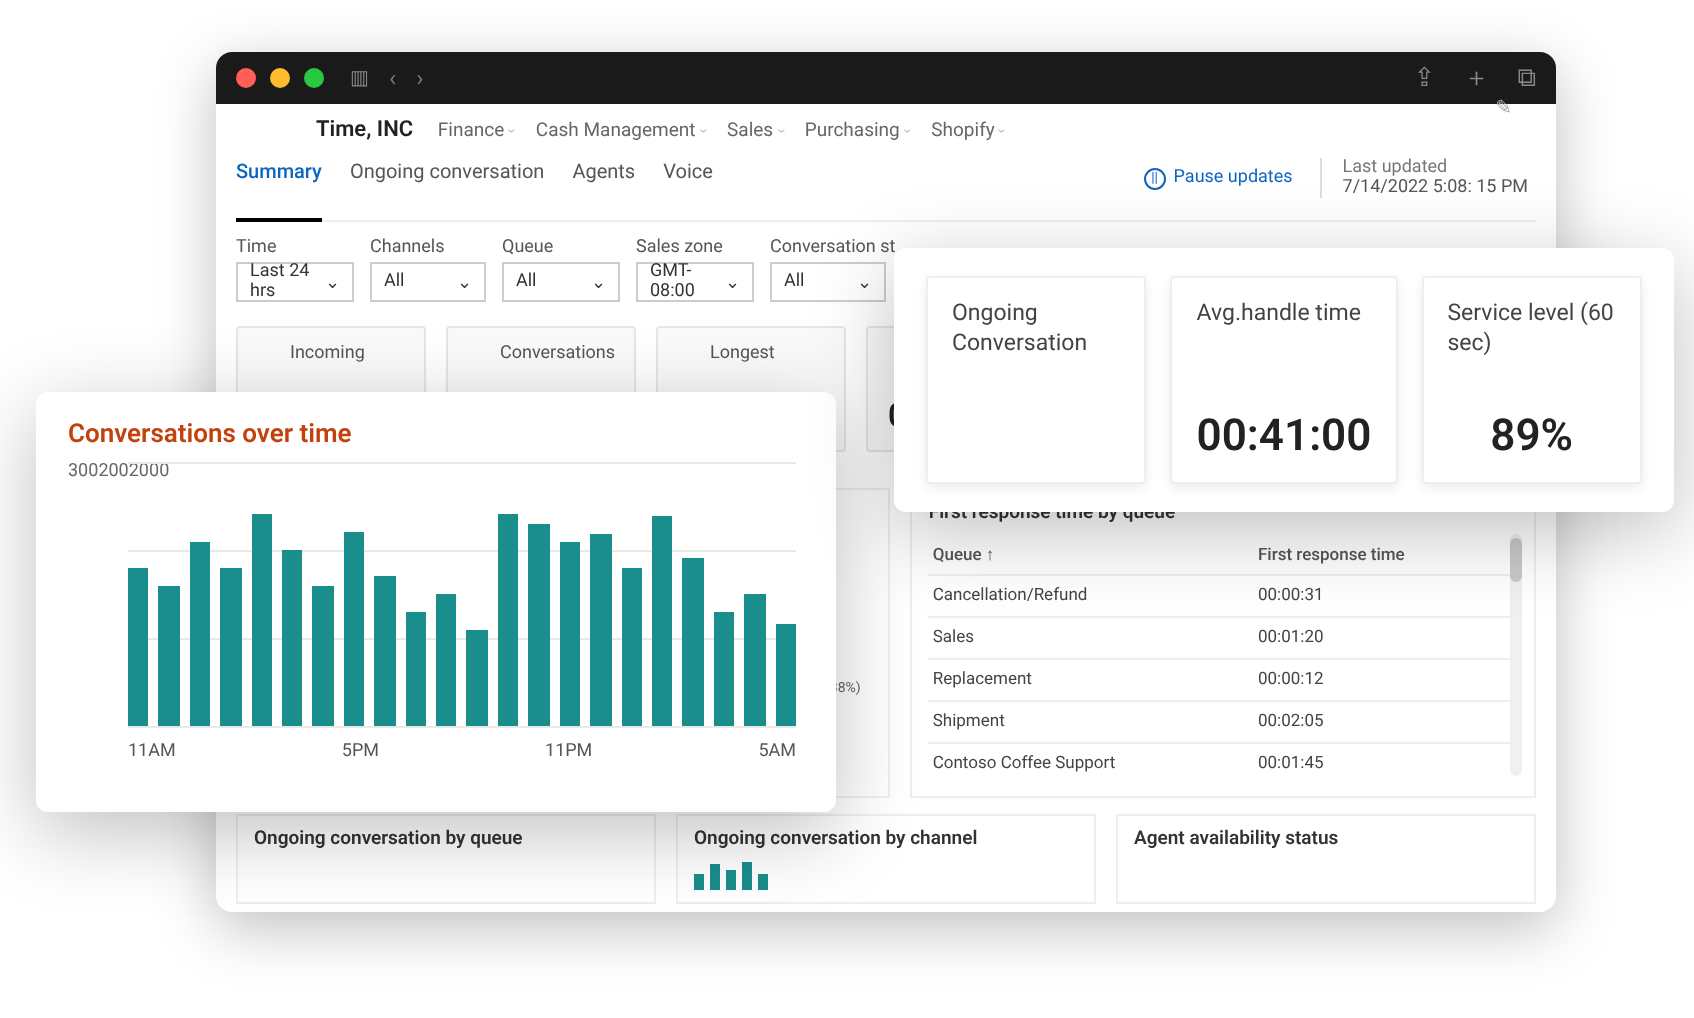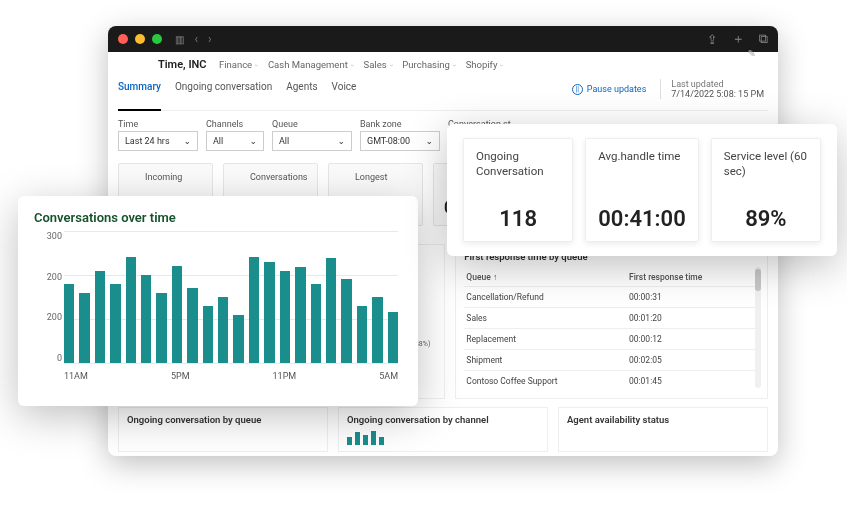--- a/index.html
+++ b/index.html
@@ -32,21 +32,21 @@
   .tabs .right { position:absolute; right:4px; top:2px; display:flex; gap:14px; align-items:center; font-size:9px;}
   .pause { color:#0a66c2; display:flex; align-items:center; gap:4px; }
   .pause .ic { width:11px; height:11px; border:1.5px solid #0a66c2; border-radius:50%; display:inline-flex; align-items:center; justify-content:center; font-size:7px; line-height:1;}
   .lastup { color:#777; border-left:1px solid #ddd; padding-left:10px;}
   .lastup .t { color:#555; display:block;}
 
   
   .filters { display:flex; gap:8px; margin-top:8px;}
   .filt { display:flex; flex-direction:column; font-size:9px; color:#555; }
   .filt label { margin-bottom:2px;}
-  .sel { border:1px solid #ccc; height:20px; display:flex; align-items:center; justify-content:space-between; padding:0 6px; font-size:9px; color:#333; background:#fff;} .w58{width:58px} .w80{width:80px}
+  .sel { border:1px solid #ccc; height:20px; display:flex; align-items:center; justify-content:space-between; padding:0 6px; font-size:9px; color:#333; background:#fff;} .w58{width:58px} .w80{width:59px}
 
   
   .cards { display:flex; gap:10px; margin-top:12px;}
   .card { border:1px solid #e6e6e6; background:#fafafa; border-radius:2px; padding:8px 10px; font-size:9px; color:#555; flex:0 0 auto;}
   .card .ttl { margin-bottom:0;padding-left:16px;}
   .card .big { font-size:16px; font-weight:600; color:#222; margin-top:6px;}
   .w105{width:105px} .w95{width:95px}
 
   
   .midrow { display:flex; gap:10px; margin-top:18px; }
@@ -70,23 +70,23 @@
   .scrollbar::after{content:""; position:absolute; top:2px; left:0; right:0; height:22px; background:#c9c9c9; border-radius:3px;}
 
   
   .botrow { display:flex; gap:10px; margin-top:8px;}
   .botrow .panel { min-height:30px; padding:6px 8px;}
   .tiny-bars { display:flex; gap:3px; align-items:flex-end; height:14px; margin-top:2px;}
   .tiny-bars span { width:5px; background:#1a8d8d;}
 
   
   .floatchart { position:absolute; left:18px; top:196px; width:400px; height:210px; background:#fff; border-radius:6px; box-shadow:0 10px 40px rgba(0,0,0,.25); padding:14px 16px 10px 16px;}
-  .floatchart h3 { font-size:13px; font-weight:600; color:#14532d; margin-bottom:6px;}
+  .floatchart h3 { font-size:13px; font-weight:600; color:#c2410c; margin-bottom:6px;}
   .chart-area { position:relative; height:150px; margin-top:6px;}
-  .yaxis { position:absolute; left:0; top:0; bottom:18px; width:28px; font-size:9px; color:#666; display:flex; flex-direction:column; justify-content:space-between; text-align:right;}
+  .yaxis { position:absolute; left:0; top:0; bottom:18px; width:28px; font-size:9px; color:#666; display:flex; flex-direction:row; justify-content:space-between; text-align:right;}
   .grid { position:absolute; left:30px; right:4px; top:0; bottom:18px;}
   .grid .gl { position:absolute; left:0; right:0; height:1px; background:#e8e8e8;}
   .bars { position:absolute; left:30px; right:4px; bottom:18px; top:0; display:flex; align-items:flex-end; gap:5px;}
   .bars span { flex:1; background:#1a8d8d;}
   .xaxis { position:absolute; left:30px; right:4px; bottom:0; display:flex; justify-content:space-between; font-size:9px; color:#555;}
 
   
   .floatkpi { position:absolute; right:10px; top:124px; width:390px; height:132px; background:#fff; border-radius:6px; box-shadow:0 10px 40px rgba(0,0,0,.25); display:flex; gap:12px; padding:14px 16px;}
   .kpi { flex:1; border:1px solid #eee; box-shadow:0 2px 6px rgba(0,0,0,.08); border-radius:2px; padding:10px 12px; display:flex; flex-direction:column; justify-content:space-between;}
   .kpi .kttl { font-size:11.5px; color:#444; line-height:1.3; min-height:30px;}
@@ -160,21 +160,21 @@
           </div>
         </div>
       <div class="filt">
           <label>Queue</label>
         <div class="sel w80">
             <span>All</span>
             <span>⌄</span>
           </div>
         </div>
       <div class="filt">
-          <label>Bank zone</label>
+          <label>Sales zone</label>
         <div class="sel w80">
             <span>GMT-08:00</span>
             <span>⌄</span>
           </div>
         </div>
       <div class="filt">
           <label>Conversation st</label>
         <div class="sel w58">
             <span>All</span>
             <span>⌄</span>
@@ -313,21 +313,20 @@
       <span>5PM</span>
       <span>11PM</span>
       <span>5AM</span>
     </div>
   </div>
 </div>
 
 <div class="floatkpi">
   <div class="kpi">
     <div class="kttl">Ongoing Conversation</div>
-    <div class="kval">118</div>
   </div>
   <div class="kpi">
     <div class="kttl">Avg.handle time</div>
     <div class="kval">00:41:00</div>
   </div>
   <div class="kpi">
     <div class="kttl">Service level (60 sec)</div>
     <div class="kval">89%</div>
   </div>
 </div>

